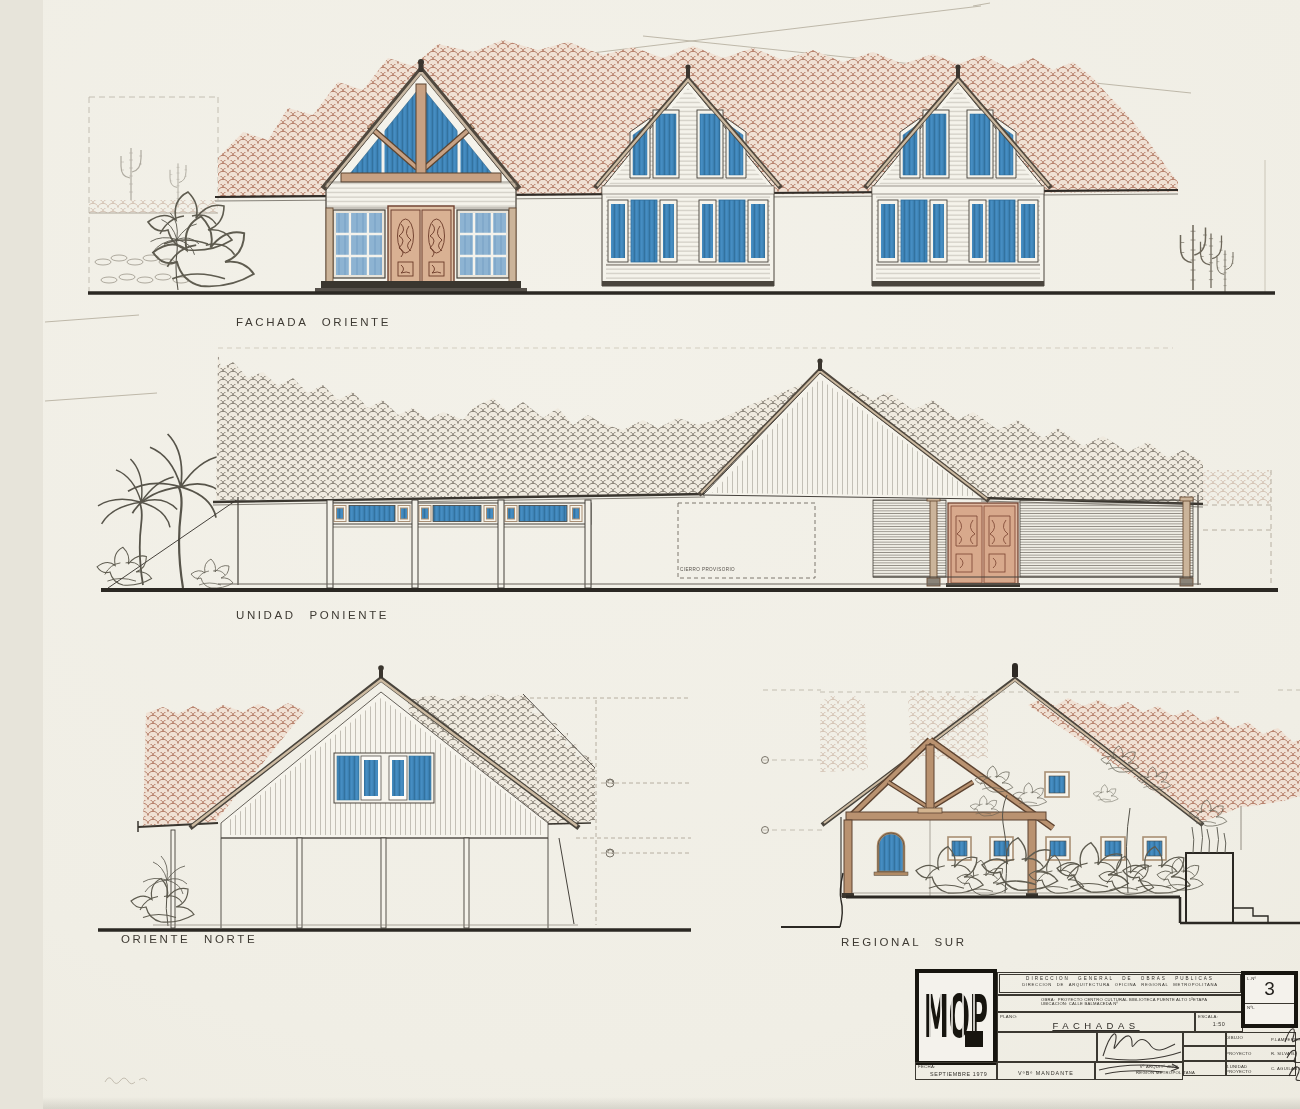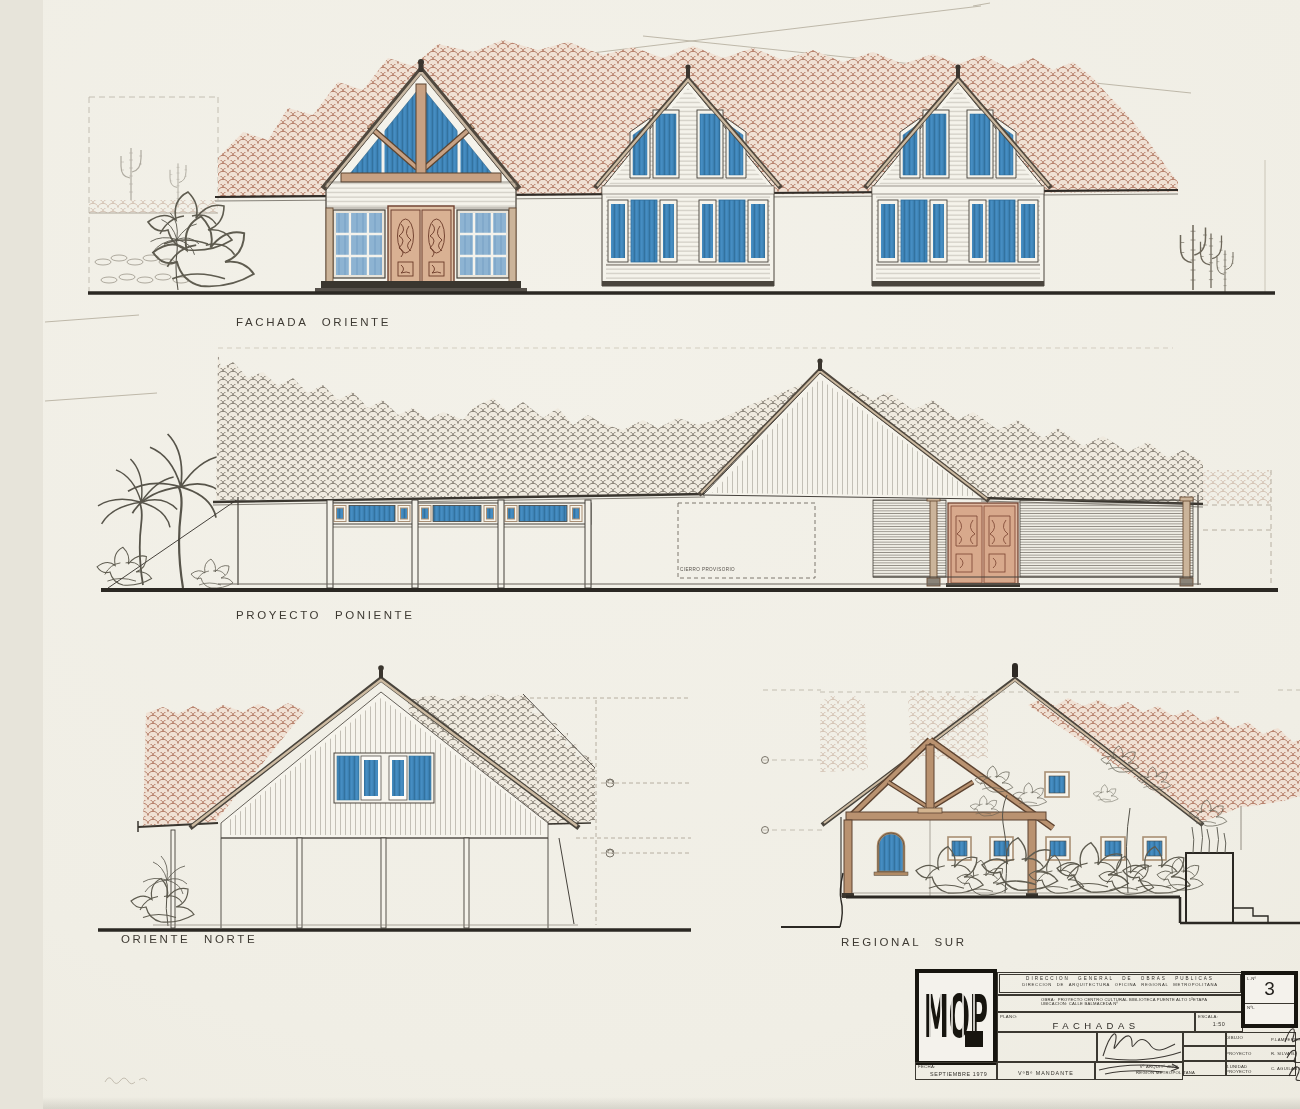--- a/index.html
+++ b/index.html
@@ -16,21 +16,21 @@
   .flabel{position:absolute;font-size:11.5px;letter-spacing:2.6px;word-spacing:8px;
        color:#3e3a33;white-space:nowrap;}
   .tiny-label{position:absolute;font-size:4.6px;letter-spacing:.4px;color:#55504a;white-space:nowrap;}
   
   .tb{position:absolute;left:870px;top:966px;width:398px;height:130px;font-family:"Liberation Sans",sans-serif;color:#33302b;}
   .cell{position:absolute;border:1px solid #3b3831;box-sizing:border-box;padding-left:40px;}
   .lbl{position:absolute;font-size:4.3px;letter-spacing:.3px;left:2px;top:1px;white-space:nowrap;}
   .hdr-line{text-align:center;font-size:4.6px;letter-spacing:2px;word-spacing:5px;white-space:nowrap;line-height:1.55;}
   .hdr-line2{text-align:center;font-size:4.2px;letter-spacing:.7px;word-spacing:3px;white-space:nowrap;line-height:1.4;}
   .obra-line{font-size:4.2px;letter-spacing:.2px;white-space:nowrap;line-height:1.8;padding-left:3px;}
-  .plano-val{position:absolute;left:0;right:0;top:7px;text-align:center;font-size:9.5px;letter-spacing:4.5px;color:#2e2b26;}
+  .plano-val{position:absolute;left:0;right:0;top:7px;text-align:center;font-size:9.5px;letter-spacing:4.5px;color:#2e2b26;text-decoration:underline;}
   .escala-val{position:absolute;left:0;right:0;top:8px;text-align:center;font-size:5.4px;letter-spacing:.5px;}
   .fecha-val{position:absolute;left:14px;top:8px;font-size:5.4px;letter-spacing:.6px;white-space:nowrap;}
   .mand-val{position:absolute;left:0;right:0;top:7px;text-align:center;font-size:5.4px;letter-spacing:1px;white-space:nowrap;}
   .vb-line{text-align:center;font-size:4.2px;letter-spacing:.3px;white-space:nowrap;line-height:1.5;}
   .row-lbl{font-size:4.3px;letter-spacing:.2px;padding:2px 0 0 2px;line-height:1.25;}
   .name-val{font-size:4.2px;letter-spacing:.3px;padding:4px 0 0 4px;white-space:nowrap;}
   .lam-big{position:absolute;left:0;right:0;top:3px;text-align:center;font-size:19px;color:#211f1b;}
   .scrib{position:absolute;}
 </style>
 </head>
@@ -475,21 +475,21 @@
     <path d="M777,692 H1198 M720,690 H778 M720,760 H778 M720,830 H780 M1235,690 H1282 M1278,690 V790"></path>
   </g>
   <g stroke="#6b655a" stroke-width="0.9" fill="none">
     <circle cx="722" cy="760" r="3.5"></circle>
           <circle cx="722" cy="830" r="3.5"></circle>
   </g>
 </g>
 </svg>
 
 <div class="flabel" style="left:193px;top:316px">FACHADA ORIENTE</div>
-<div class="flabel" style="left:193px;top:609px">PROYECTO PONIENTE</div>
+<div class="flabel" style="left:193px;top:609px">UNIDAD PONIENTE</div>
 <div class="flabel" style="left:78px;top:933px">ORIENTE NORTE</div>
 <div class="flabel" style="left:798px;top:936px">REGIONAL SUR</div>
 <div class="tiny-label" style="left:637px;top:567px">CIERRO PROVISORIO</div>
 
 <div class="tb">
 
   <div class="cell" style="left:2px;top:3px;width:82px;height:96px;border-width:4px;border-color:#17150f;background:#f4f2ec;">
     <svg width="74" height="88" viewBox="0 0 74 88" style="position:absolute;left:0;top:0">
       <text x="37" y="64" font-family="'DejaVu Sans',sans-serif" font-weight="bold" font-size="58" text-anchor="middle" fill="#17150f" textLength="64" lengthAdjust="spacingAndGlyphs">MOP</text>
       <g stroke="#f4f2ec" stroke-width="1.6">

